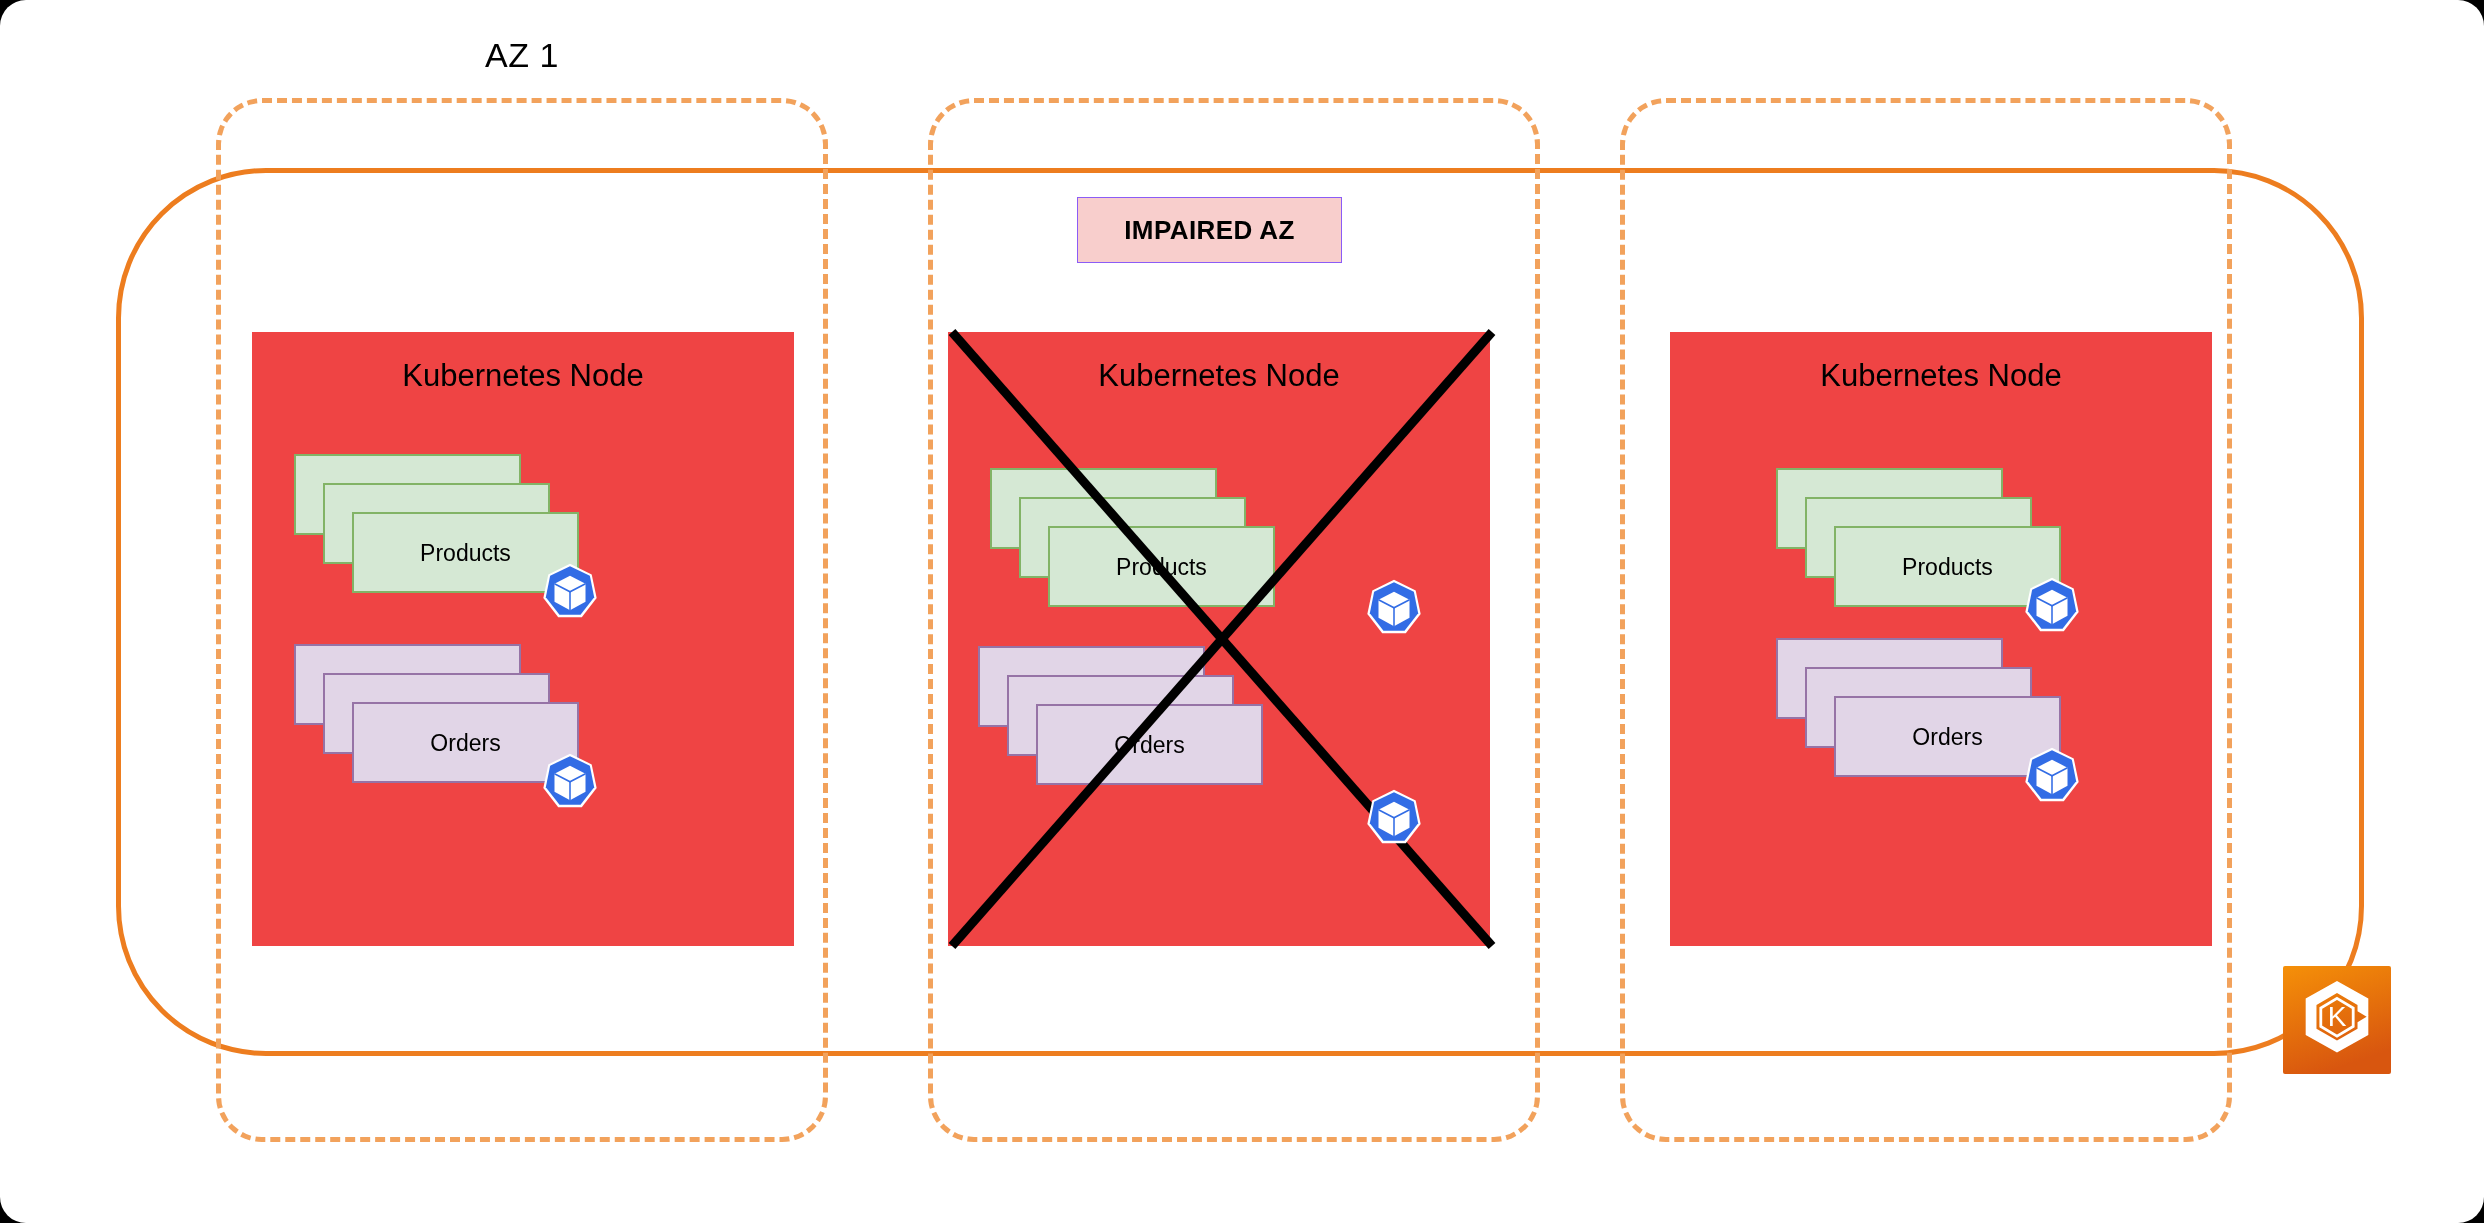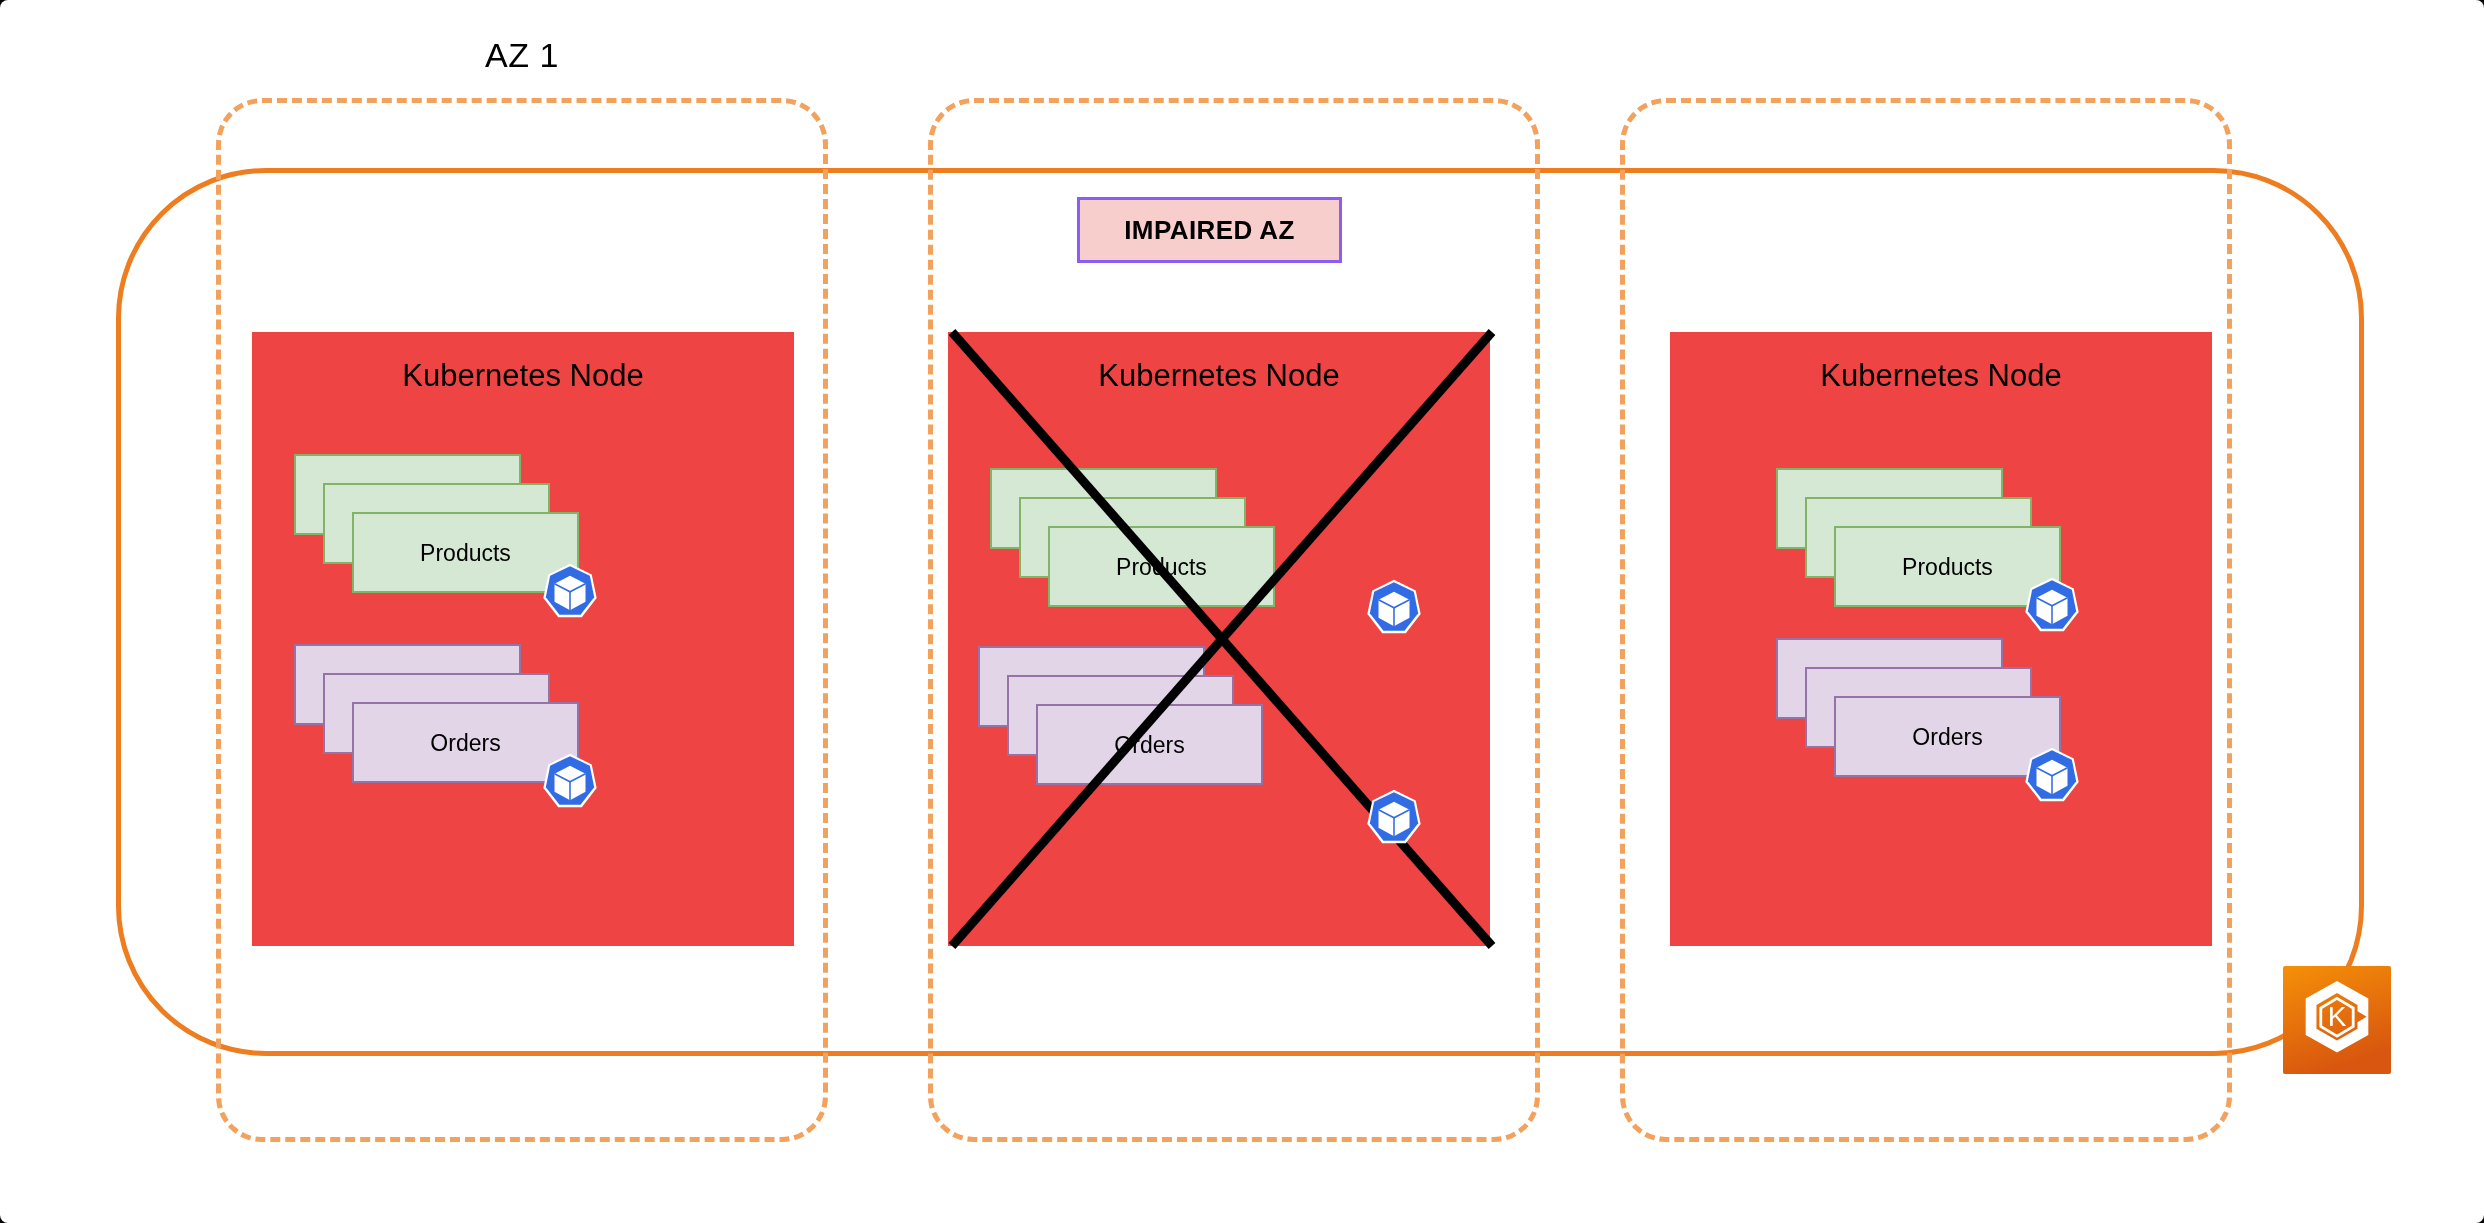--- a/index.html
+++ b/index.html
@@ -14,21 +14,21 @@
     overflow: hidden;
   }
 
   
   #canvas {
     position: absolute;
     left: 0; top: 0;
     width: 2484px;
     height: 1223px;
     background: #ffffff;
-    border-radius: 8px;
+    border-radius: 26px;
     overflow: hidden;
   }
 
   
   .cluster-boundary {
     position: absolute;
     left: 116px;
     top: 168px;
     width: 2248px;
     height: 888px;
@@ -136,21 +136,21 @@
   .k8s-logo svg { display: block; width: 100%; height: 100%; }
 
   
   .impaired-badge {
     position: absolute;
     left: 1077px;
     top: 197px;
     width: 265px;
     height: 66px;
     background: #f8cecc;
-    border: 3px solid #8b5cf6;
+    border: 1px solid #8b5cf6;
     box-sizing: border-box;
     display: flex;
     align-items: center;
     justify-content: center;
     font-size: 26px;
     font-weight: bold;
     color: #000000;
     letter-spacing: 0.4px;
     font-family: "Liberation Sans", sans-serif;
   }

